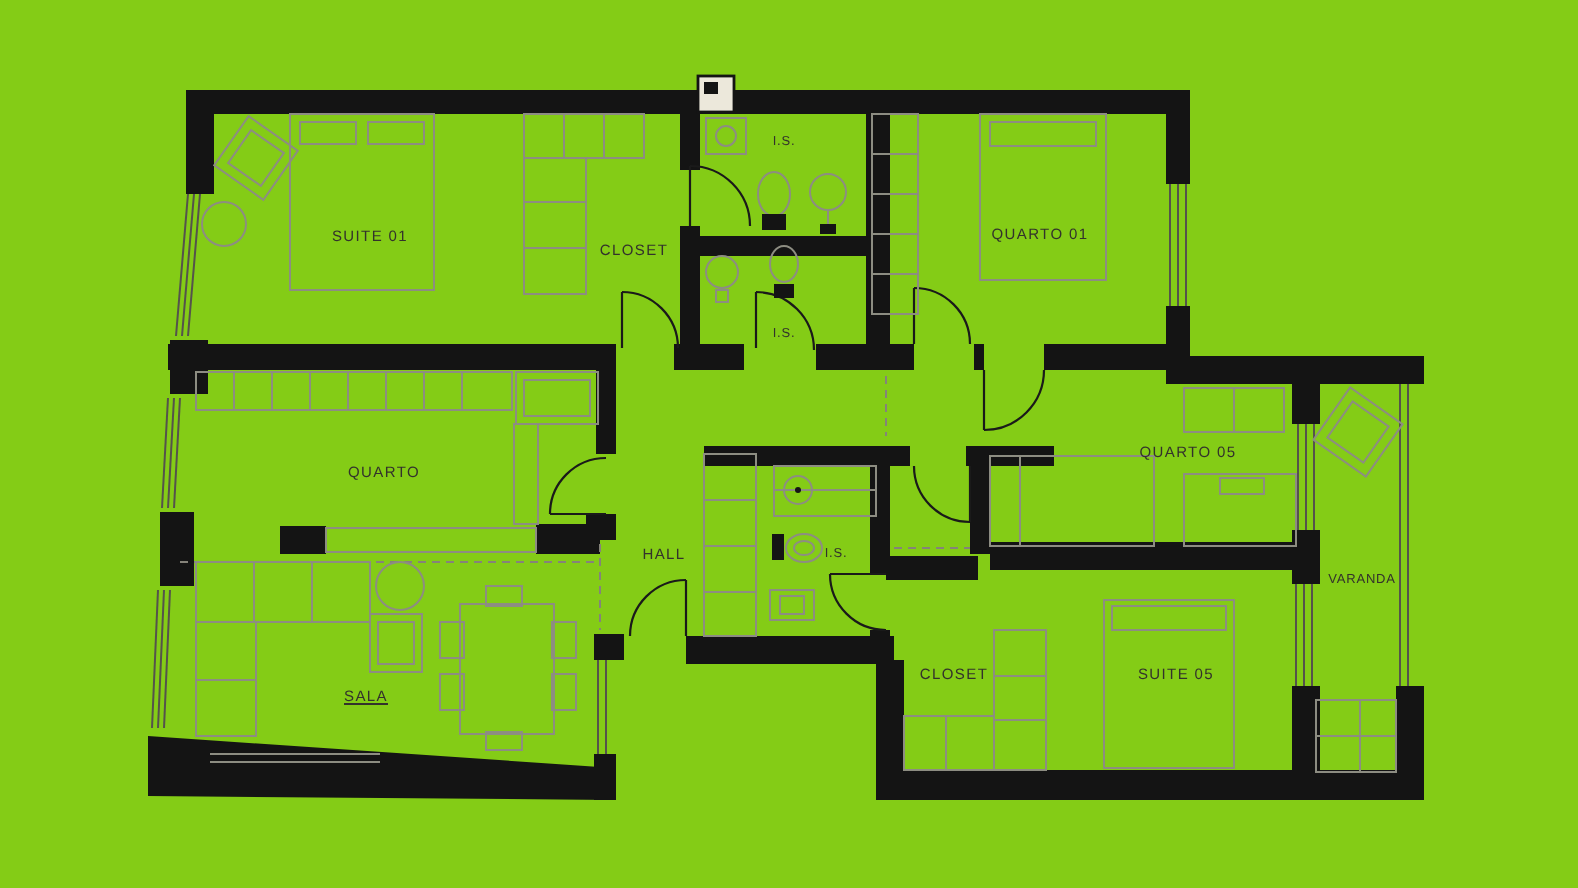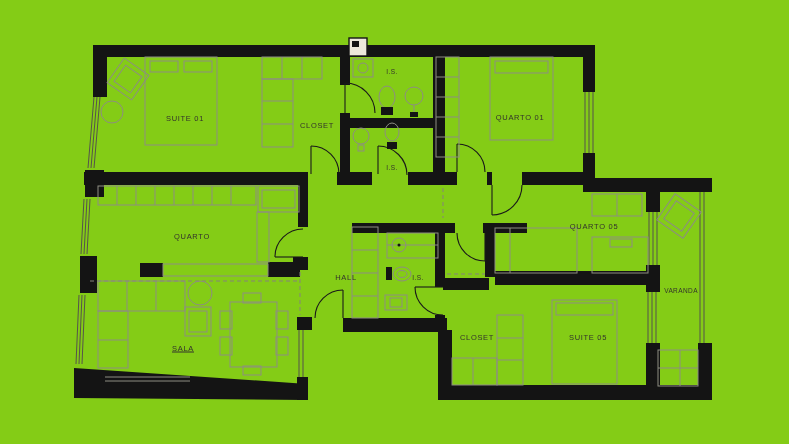--- a/index.html
+++ b/index.html
@@ -302,21 +302,21 @@
   </g>
 </svg>
 
 <div>
   <span class="room-label" style="left:185px;top:118px;">SUITE 01</span>
   <span class="room-label" style="left:317px;top:125px;">CLOSET</span>
   <span class="room-label small-label" style="left:392px;top:71px;">I.S.</span>
   <span class="room-label small-label" style="left:392px;top:167px;">I.S.</span>
   <span class="room-label" style="left:520px;top:117px;">QUARTO 01</span>
   <span class="room-label" style="left:192px;top:236px;">QUARTO</span>
-  <span class="room-label" style="left:346px;top:277px;">HALL</span>
+  <span class="room-label" style="left:332px;top:277px;">HALL</span>
   <span class="room-label small-label" style="left:418px;top:277px;">I.S.</span>
   <span class="room-label" style="left:594px;top:226px;">QUARTO 05</span>
   <span class="room-label small-label" style="left:681px;top:290px;">VARANDA</span>
   <span class="room-label" style="left:183px;top:348px;text-decoration:underline;">SALA</span>
   <span class="room-label" style="left:477px;top:337px;">CLOSET</span>
   <span class="room-label" style="left:588px;top:337px;">SUITE 05</span>
 </div>
 
 </div>
 

